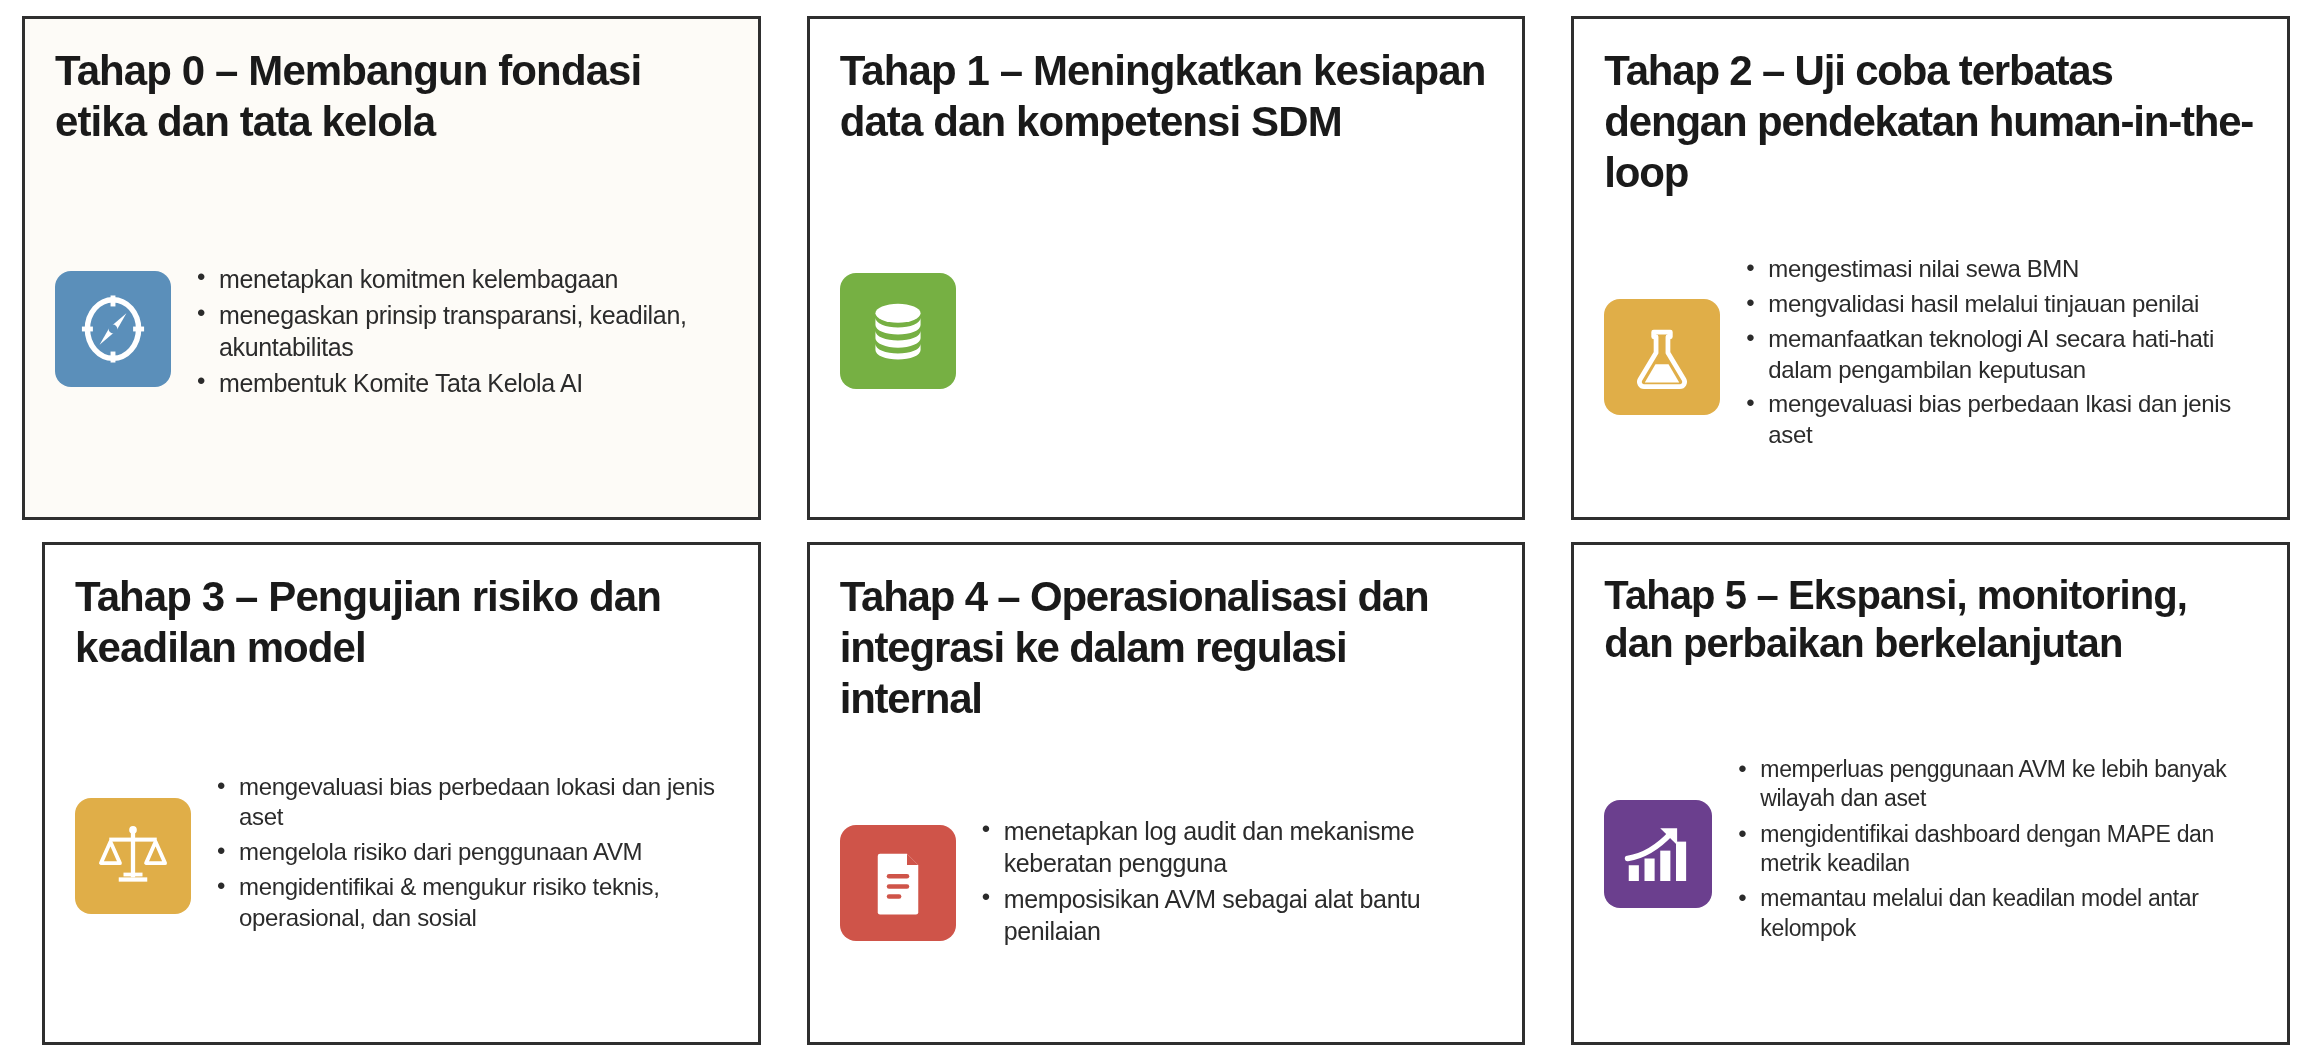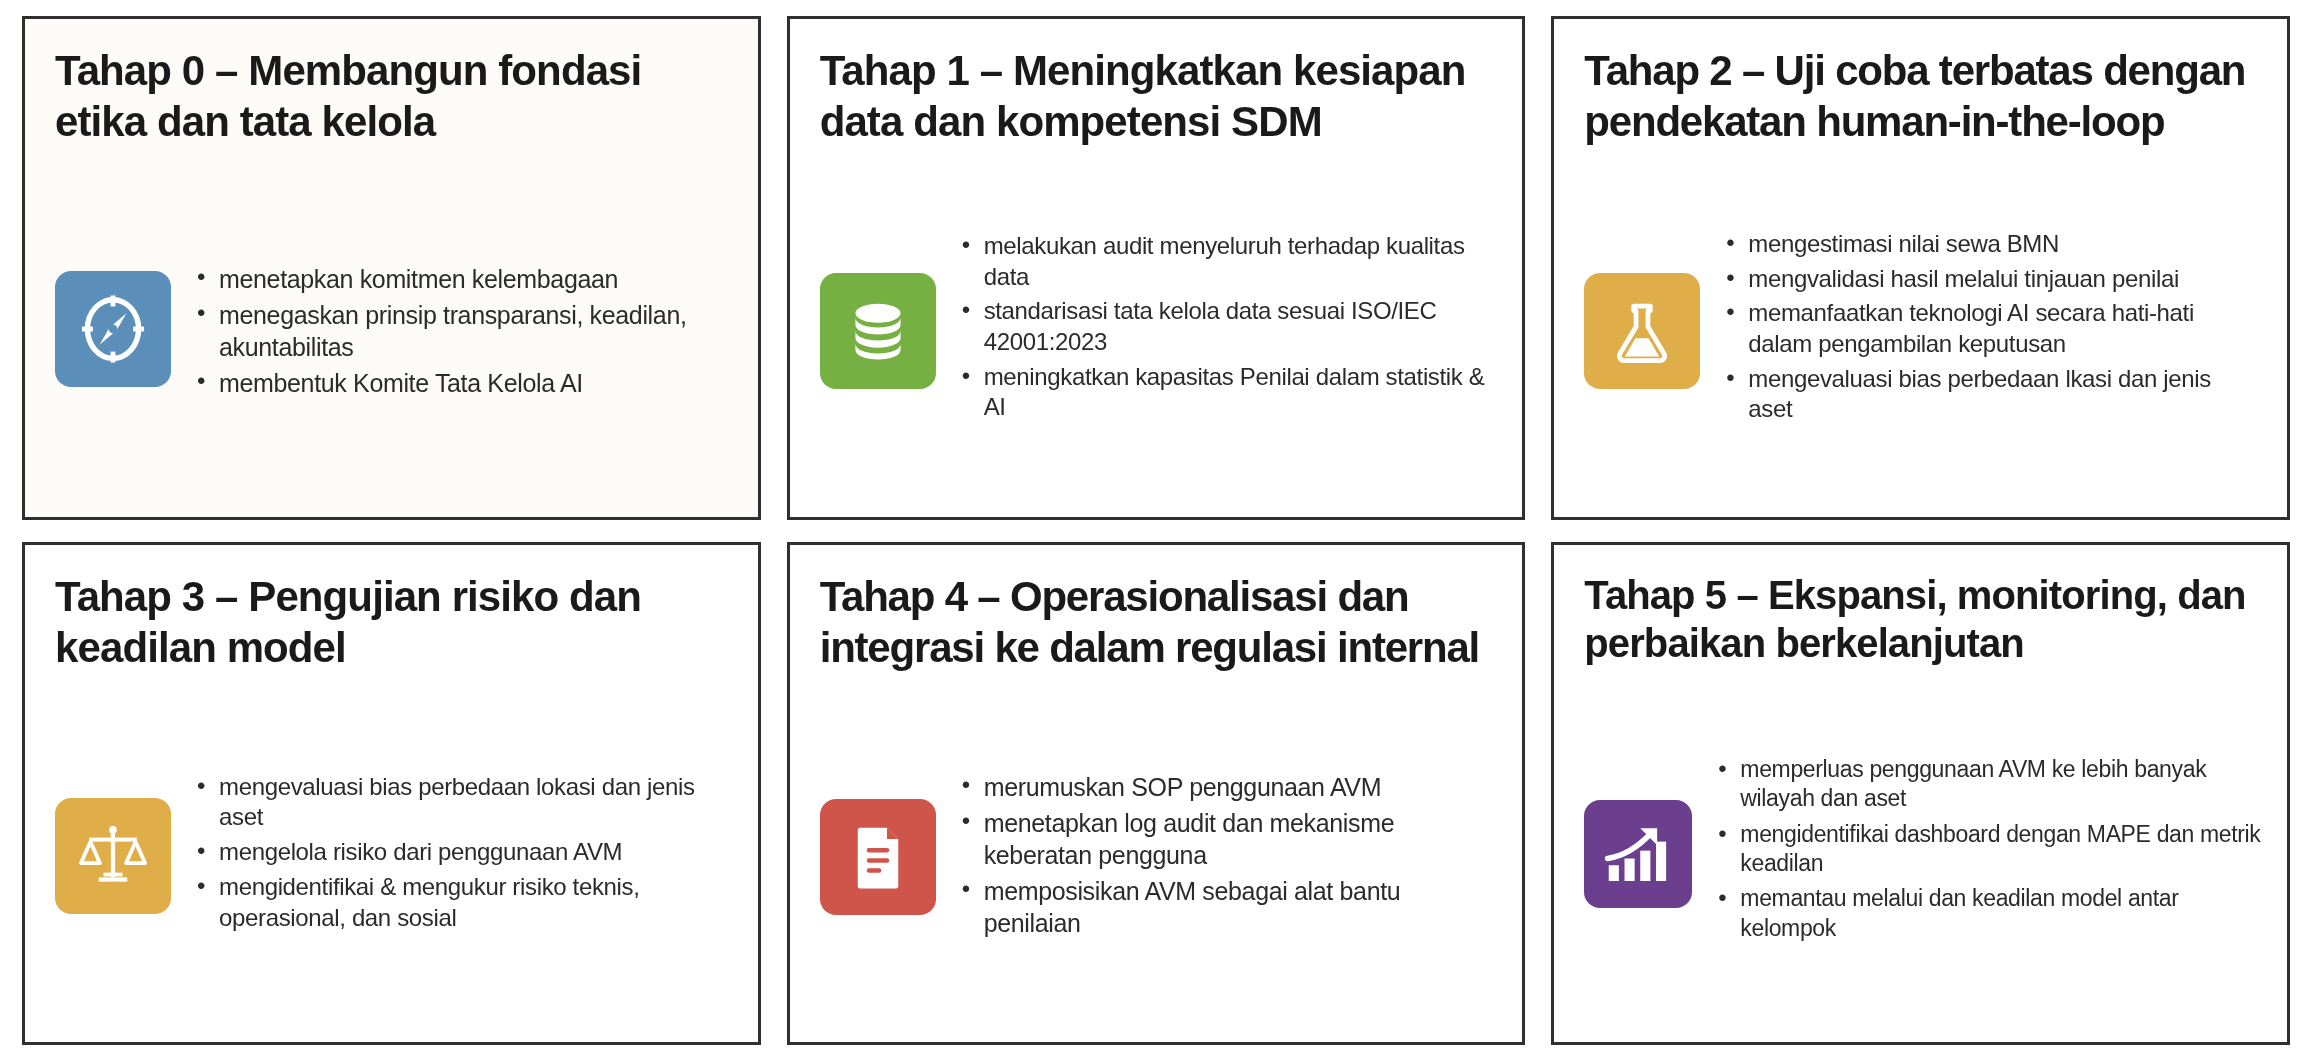--- a/index.html
+++ b/index.html
@@ -31,21 +31,21 @@
   .card {
     position: relative;
     box-sizing: border-box;
     border: 3px solid #2f2f2f;
     background: #fdfbf7;
     padding: 26px 26px 20px 30px;
     overflow: hidden;
     display: flex;
     flex-direction: column;
   }
-  .card.plain { background: #ffffff; }
+  .card.plain { background: #ffffff; margin-left: 20px; }
 
   .card-title {
     font-family: "Liberation Sans", sans-serif;
     font-weight: bold;
     font-size: 41px;
     line-height: 1.22;
     letter-spacing: -0.9px;
     color: #1a1a1a;
     margin: 0 0 14px 0;
     max-width: 100%;
@@ -154,25 +154,20 @@
     <h2 class="card-title">Tahap 1 – Meningkatkan kesiapan data dan kompetensi SDM</h2>
     <div class="card-body">
       <div class="icon-tile" style="background:#76b043">
         <svg width="76" height="76" viewBox="0 0 64 64" aria-hidden="true">
           <ellipse cx="32" cy="17" rx="19" ry="8" fill="#ffffff"></ellipse>
           <path d="M13 21 v6 a19 8 0 0 0 38 0 v-6 a19 8 0 0 1 -38 0 z" fill="#ffffff"></path>
           <path d="M13 32 v6 a19 8 0 0 0 38 0 v-6 a19 8 0 0 1 -38 0 z" fill="#ffffff"></path>
           <path d="M13 43 v5 a19 8 0 0 0 38 0 v-5 a19 8 0 0 1 -38 0 z" fill="#ffffff"></path>
         </svg>
       </div>
-      <ul class="bullets">
-        <li>melakukan audit menyeluruh terhadap kualitas data</li>
-        <li>standarisasi tata kelola data sesuai ISO/IEC 42001:2023</li>
-        <li>meningkatkan kapasitas Penilai dalam statistik &amp; AI</li>
-      </ul>
     </div>
   </div>
 
   <div class="card c2 plain">
     <h2 class="card-title tight">Tahap 2 – Uji coba terbatas dengan pendekatan human-in-the-loop</h2>
     <div class="card-body">
       <div class="icon-tile" style="background:#e0ae48">
         <svg width="76" height="76" viewBox="0 0 64 64" aria-hidden="true">
           <path d="M25 11 h14 v4 h-2 v13.5 l13.5 22.5 a4 4 0 0 1 -3.4 6 h-30.2 a4 4 0 0 1 -3.4 -6 l13.5 -22.5 v-13.5 h-2 z" fill="none" stroke="#ffffff" stroke-width="4" stroke-linejoin="round"></path>
           <path d="M26.5 38 h11 l9 15.5 h-29 z" fill="#ffffff"></path>
@@ -215,21 +210,20 @@
       <div class="icon-tile" style="background:#cf5449">
         <svg width="72" height="72" viewBox="0 0 64 64" aria-hidden="true">
           <path d="M16 6 h24 l10 10 v42 a2 2 0 0 1 -2 2 h-32 a2 2 0 0 1 -2 -2 v-50 a2 2 0 0 1 2 -2 z" fill="#ffffff"></path>
           <path d="M40 6 v10 h10 z" fill="#cf5449"></path>
           <rect x="22" y="24" width="20" height="4" rx="2" fill="#cf5449"></rect>
           <rect x="22" y="33" width="20" height="4" rx="2" fill="#cf5449"></rect>
           <rect x="22" y="42" width="13" height="4" rx="2" fill="#cf5449"></rect>
         </svg>
       </div>
       <ul class="bullets">
-        <li>merumuskan SOP penggunaan AVM</li>
         <li>menetapkan log audit dan mekanisme keberatan pengguna</li>
         <li>memposisikan AVM sebagai alat bantu penilaian</li>
       </ul>
     </div>
   </div>
 
   <div class="card c5 plain">
     <h2 class="card-title">Tahap 5 – Ekspansi, monitoring, dan perbaikan berkelanjutan</h2>
     <div class="card-body">
       <div class="icon-tile sm" style="background:#6b3f8e">

